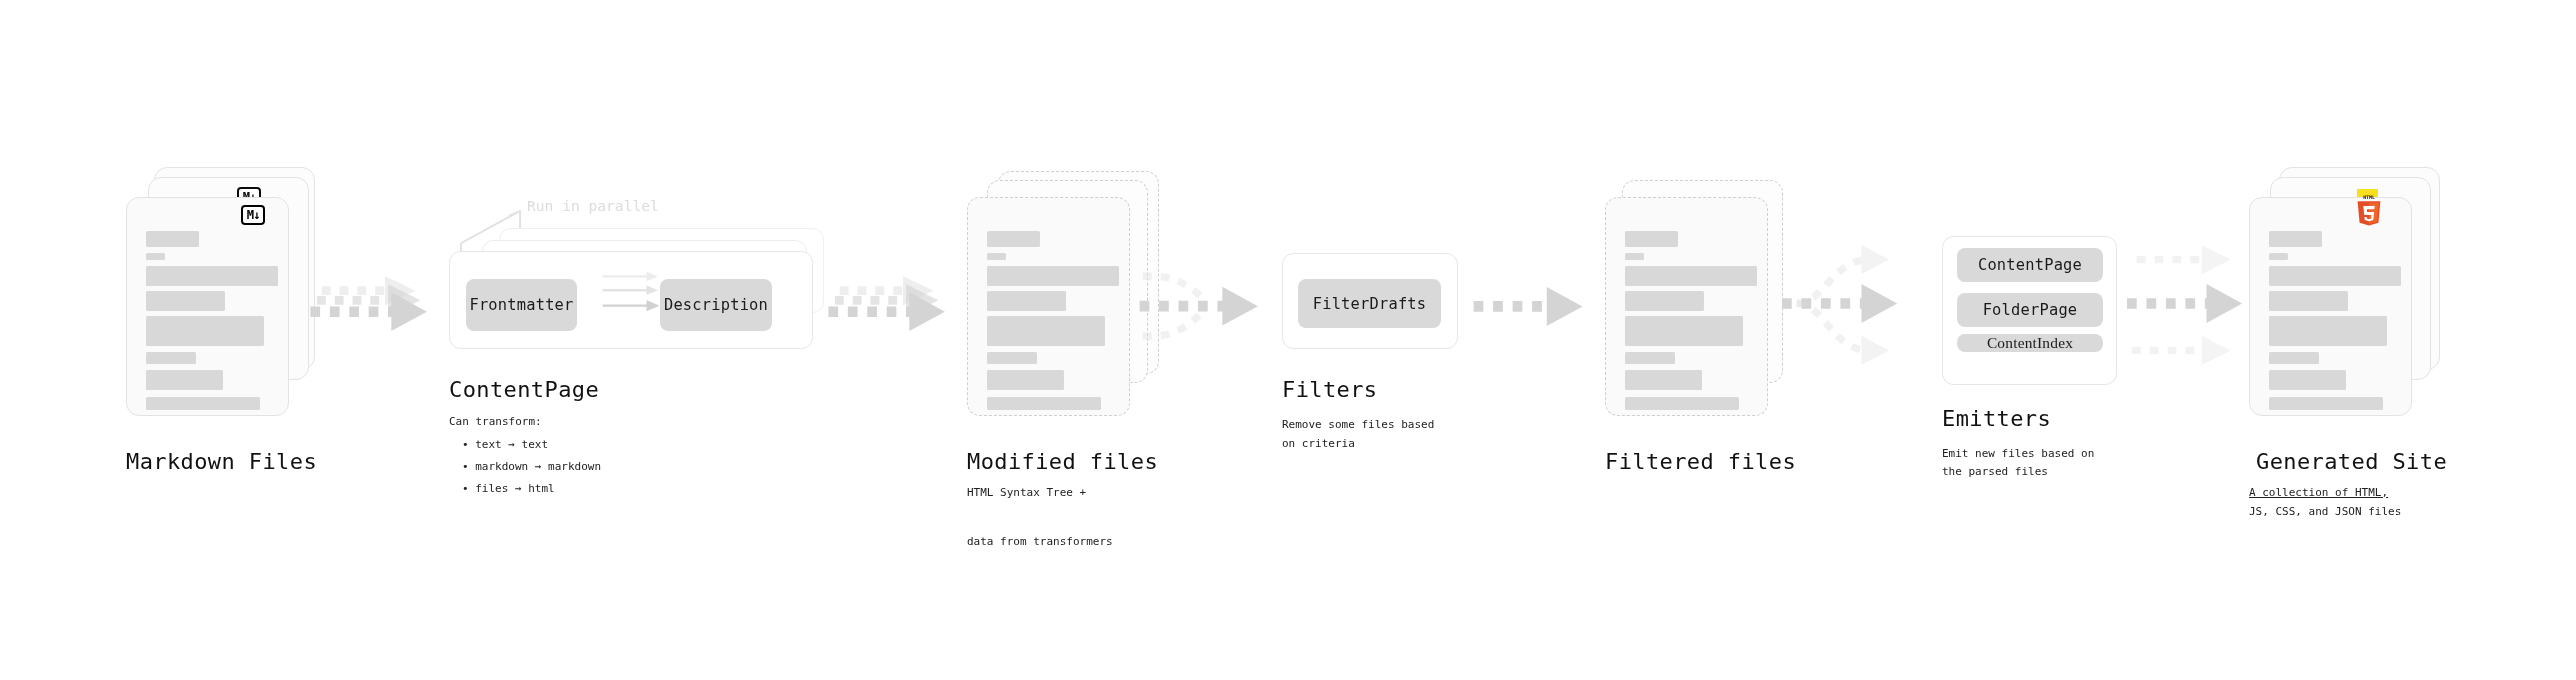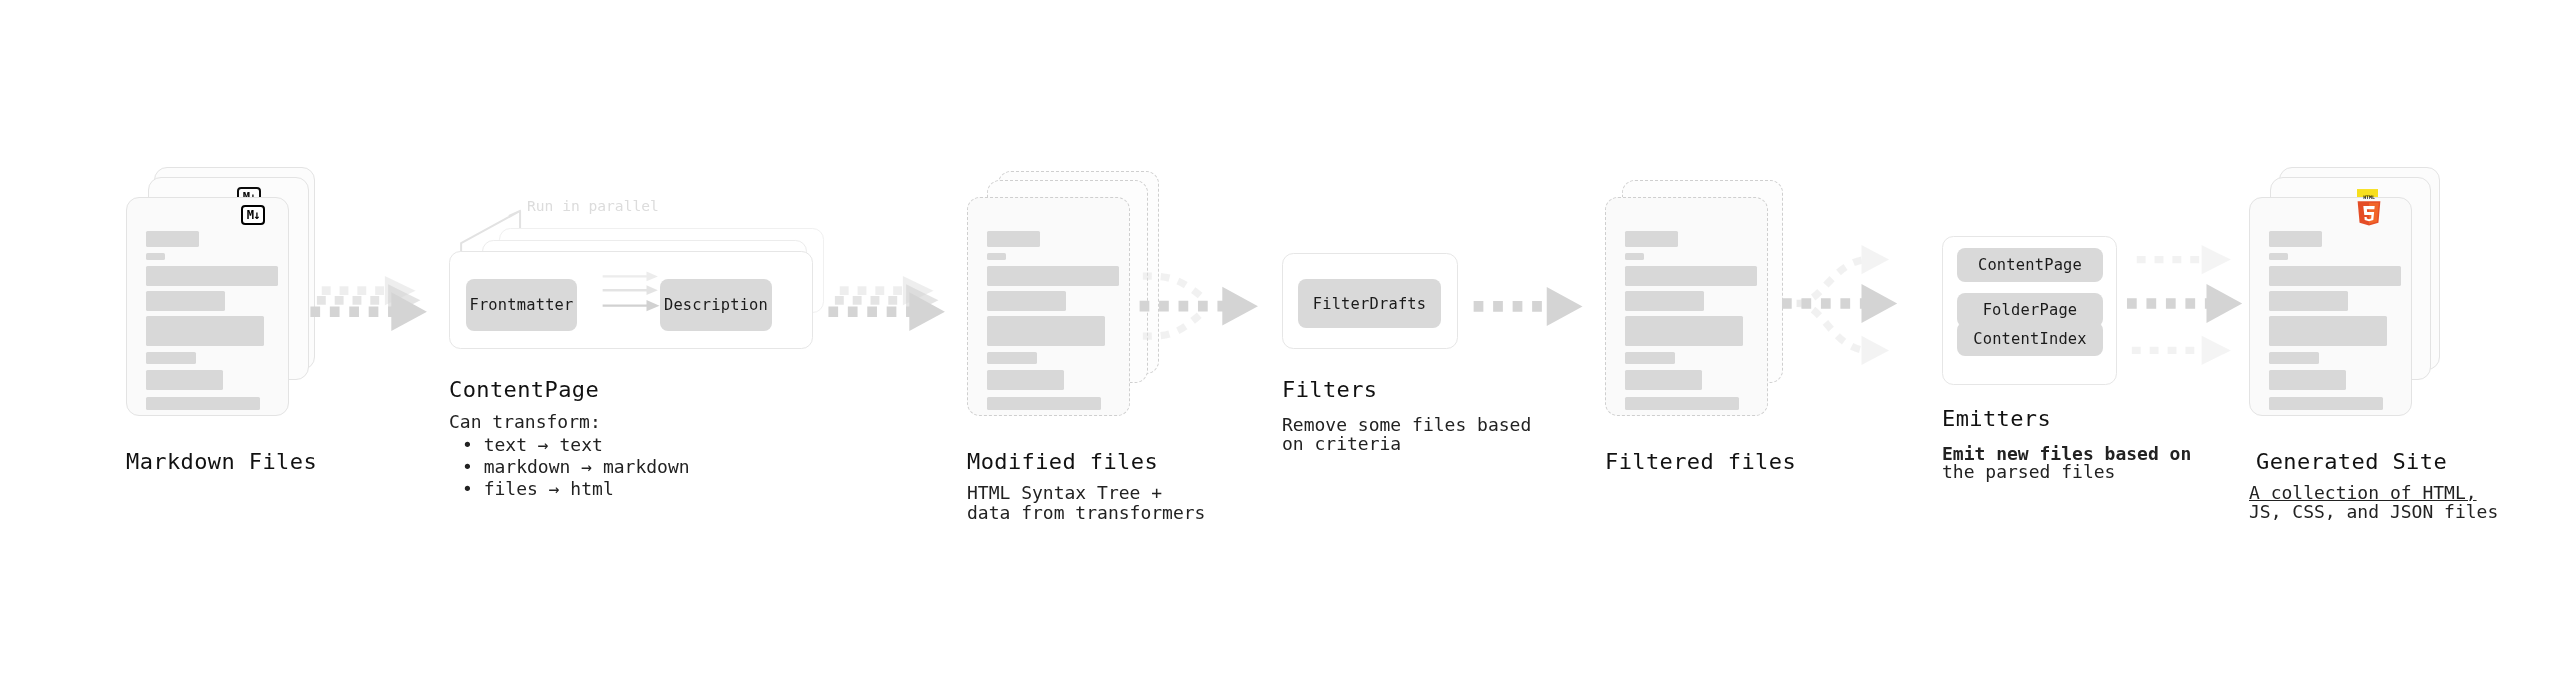--- a/index.html
+++ b/index.html
@@ -50,21 +50,21 @@
   .title{
     position:absolute;
     color:#111;
     font-size:22px;
     letter-spacing:0.4px;
     white-space:nowrap;
   }
   .sub{
     position:absolute;
     color:#222;
-    font-size:18px;
+    font-size:11px;
     line-height:18.7px;
     white-space:pre;
   }
   .sub.list{line-height:20.3px;}
   .hint{
     position:absolute;
     color:#dcdcdc;
     font-size:14.6px;
     white-space:nowrap;
   }
@@ -208,21 +208,21 @@
       <div class="skel" style="left:18.7px;top:68px;width:132px;height:20.3px;"></div>
       <div class="skel" style="left:18.7px;top:93px;width:79px;height:19.5px;"></div>
       <div class="skel" style="left:18.7px;top:118px;width:118px;height:30px;"></div>
       <div class="skel" style="left:18.7px;top:154px;width:50px;height:12.2px;"></div>
       <div class="skel" style="left:18.7px;top:172px;width:77px;height:20.3px;"></div>
       <div class="skel" style="left:18.7px;top:199px;width:114px;height:13px;"></div>
     </div>
 
     <div class="title" style="left:967px;top:449px;">Modified files</div>
     <div class="sub" style="left:967px;top:484px;">HTML Syntax Tree +</div>
-    <div class="sub" style="left:967px;top:504px;text-align:right;">data from transformers</div>
+    <div class="sub" style="left:967px;top:533px;text-align:right;">data from transformers</div>
   </div>
 
   <div class="arrow" style="left:1138px;top:258px;">
     <svg width="154" height="106" viewBox="0 0 190 130">
       <g opacity="0.45">
         <path d="M6 22 C34 22 48 22 78 47" fill="none" stroke="#e0e0e0" stroke-width="9" stroke-dasharray="11 11"></path>
       </g>
       <g opacity="0.45">
         <path d="M6 96 C34 96 48 96 78 68" fill="none" stroke="#e0e0e0" stroke-width="9" stroke-dasharray="11 11"></path>
       </g>
@@ -280,24 +280,24 @@
         <line x1="2" y1="88" x2="104" y2="88" stroke="#d4d4d4" stroke-width="13" stroke-dasharray="12 12"></line>
         <polygon points="100,64 144,88 100,112" fill="#d4d4d4"></polygon>
       </g>
     </svg>
   </div>
 
   <div>
     <div class="groupbox" style="left:1942px;top:236px;width:175px;height:149px;"></div>
     <div class="chip" style="left:1957px;top:248px;width:146px;height:34px;">ContentPage</div>
     <div class="chip" style="left:1957px;top:293px;width:146px;height:34px;">FolderPage</div>
-    <div class="chip" style="left:1957px;top:322px;width:146px;height:34px;">ContentIndex</div>
+    <div class="chip" style="left:1957px;top:334px;width:146px;height:18px;font-family:Liberation Serif, serif;">ContentIndex</div>
 
     <div class="title" style="left:1942px;top:406px;">Emitters</div>
-    <div class="sub" style="left:1942px;top:445px;font-weight:bold;">Emit new files based on</div>
+    <div class="sub" style="left:1942px;top:445px;">Emit new files based on</div>
     <div class="sub" style="left:1942px;top:463px;">the parsed files</div>
   </div>
 
   <div class="arrow" style="left:2125px;top:232px;">
     <svg width="163" height="142" viewBox="0 0 200 175">
       <g opacity="0.42">
         <line x1="14" y1="34" x2="98" y2="34" stroke="#e2e2e2" stroke-width="9" stroke-dasharray="11 11"></line>
         <polygon points="94,16 130,34 94,52" fill="#e6e6e6"></polygon>
       </g>
       <g opacity="0.42">

